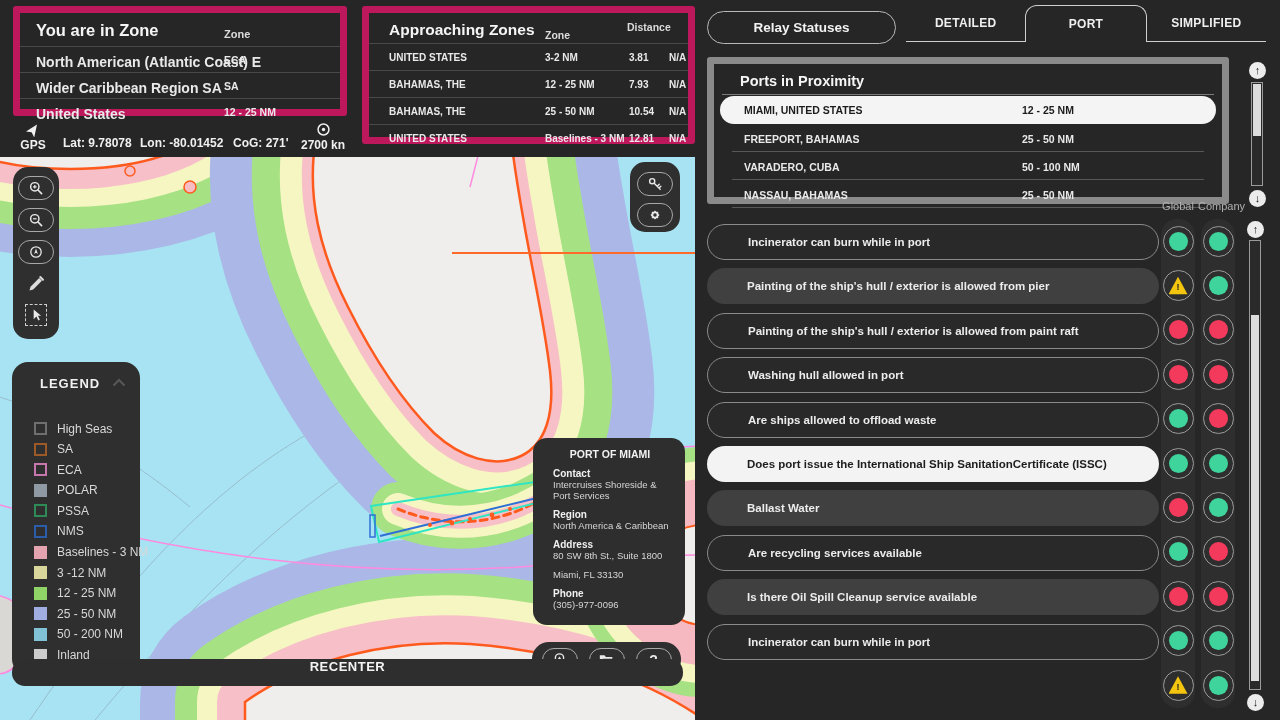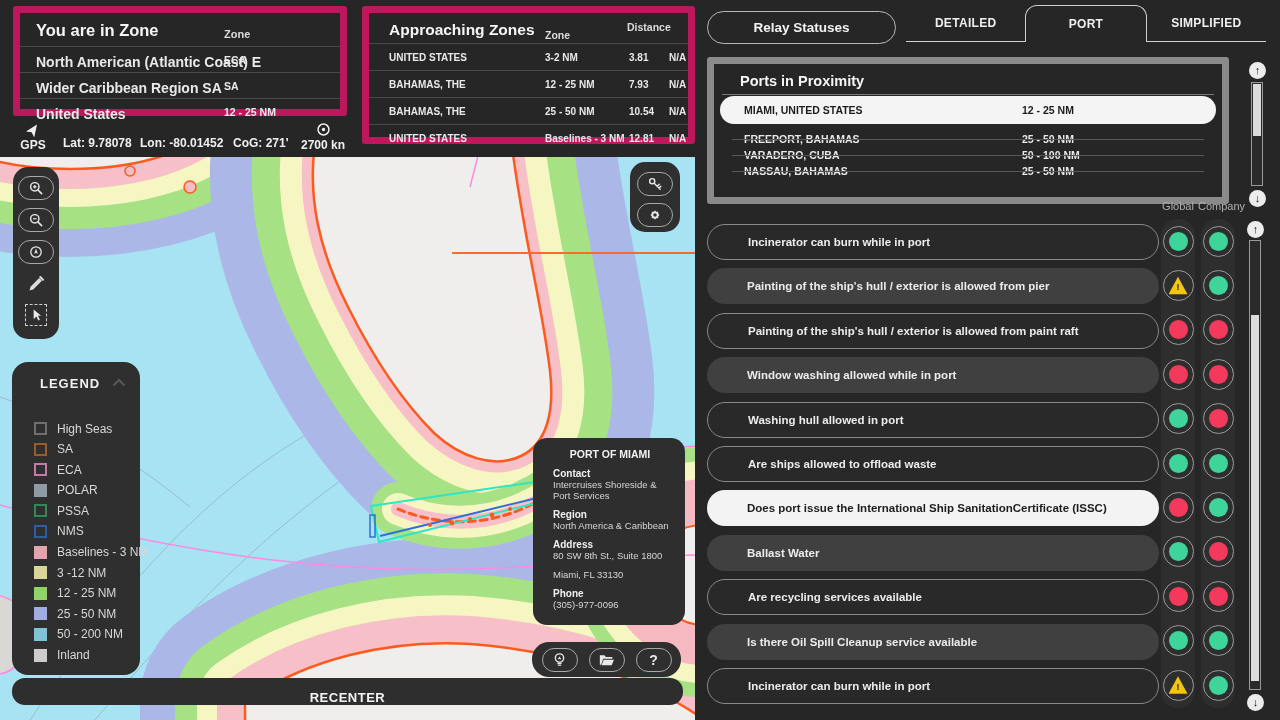--- a/index.html
+++ b/index.html
@@ -49,21 +49,21 @@
   .tabs{left:906px;top:5px;width:360px;height:37px;display:flex;}
   .tab{flex:1;display:flex;align-items:center;justify-content:center;font-size:12px;font-weight:bold;
        letter-spacing:.3px;color:#efefef;border-bottom:1px solid #cfcfcf;}
   .tab.active{border:1px solid #cfcfcf;border-bottom:none;border-radius:12px 12px 0 0;}
 
   
   .ports-panel{left:707px;top:57px;width:522px;height:147px;border-color:#8a8a8a;}
   .pp-title{position:absolute;left:26px;top:9px;font-size:14.5px;font-weight:bold;color:#f5f5f5;}
   .pp-sep{position:absolute;left:8px;right:8px;top:30px;border-top:1px solid #7a7a7a;}
   .pp-rows{position:absolute;left:0;top:32px;width:100%;}
-  .port-row{position:relative;height:16px;}
+  .port-row{position:relative;height:28px;}
   .port-row .n{position:absolute;left:30px;top:9px;font-size:10.5px;font-weight:bold;color:#e9e9e9;}
   .port-row .z{position:absolute;left:308px;top:9px;font-size:10.5px;font-weight:bold;color:#e9e9e9;}
   .port-row.normal::after{content:'';position:absolute;left:18px;right:18px;bottom:0;border-bottom:1px solid #585858;}
   .port-row.selected{background:#f4f4f4;border-radius:14px;margin:0 6px;height:28px;}
   .port-row.selected .n,.port-row.selected .z{color:#1c1c1c;top:8px;}
   .port-row.selected .n{left:24px;} .port-row.selected .z{left:302px;}
 
   
   .sc-btn{width:17px;height:17px;border-radius:50%;background:#ececec;color:#141414;font-size:11px;font-weight:bold;
           display:flex;align-items:center;justify-content:center;line-height:1;}
@@ -120,22 +120,22 @@
   .popup{left:533px;top:438px;width:152px;height:187px;background:#2e2e2e;border-radius:14px;padding:10px 8px 0 20px;}
   .pu-title{text-align:center;font-size:10.5px;font-weight:bold;color:#f2f2f2;margin-bottom:4px;margin-left:-10px;}
   .sec{margin-top:8px;}
   .sec-label{display:block;font-size:10px;font-weight:bold;color:#f0f0f0;line-height:11px;}
   .sec-line{display:block;font-size:9.5px;color:#d6d6d6;line-height:11px;}
 
   .map-tools{left:532px;top:642px;width:149px;height:35px;background:#2f2f2f;border-radius:17px;
              display:flex;align-items:center;justify-content:center;gap:11px;}
   .q-mark{font-size:14px;font-weight:bold;}
 
-  .recenter{left:12px;top:678px;width:671px;height:27px;background:#2e2e2e;border-radius:13px;
-            display:flex;align-items:flex-end;justify-content:center;font-size:13px;font-weight:bold;
+  .recenter{left:12px;top:659px;width:671px;height:27px;background:#2e2e2e;border-radius:13px;
+            display:flex;align-items:flex-start;justify-content:center;font-size:13px;font-weight:bold;
             letter-spacing:.5px;color:#f3f3f3;}
 </style>
 </head>
 <body>
 
 <div id="app">
 
   <div class="abs map">
     <svg viewBox="0 0 695 563" preserveAspectRatio="none">
       <defs>
@@ -343,23 +343,20 @@
 
   <div class="reg-row outlined">
         <span>Incinerator can burn while in port</span>
       </div>
       <div class="reg-row filled">
         <span>Painting of the ship's hull / exterior is allowed from pier</span>
       </div>
       <div class="reg-row outlined">
         <span>Painting of the ship's hull / exterior is allowed from paint raft</span>
       </div>
-      <div class="reg-row filled">
-        <span>Window washing allowed while in port</span>
-      </div>
       <div class="reg-row outlined">
         <span>Washing hull allowed in port</span>
       </div>
       <div class="reg-row outlined">
         <span>Are ships allowed to offload waste</span>
       </div>
       <div class="reg-row selected">
         <span>Does port issue the International Ship SanitationCertificate (ISSC)</span>
       </div>
       <div class="reg-row filled">

